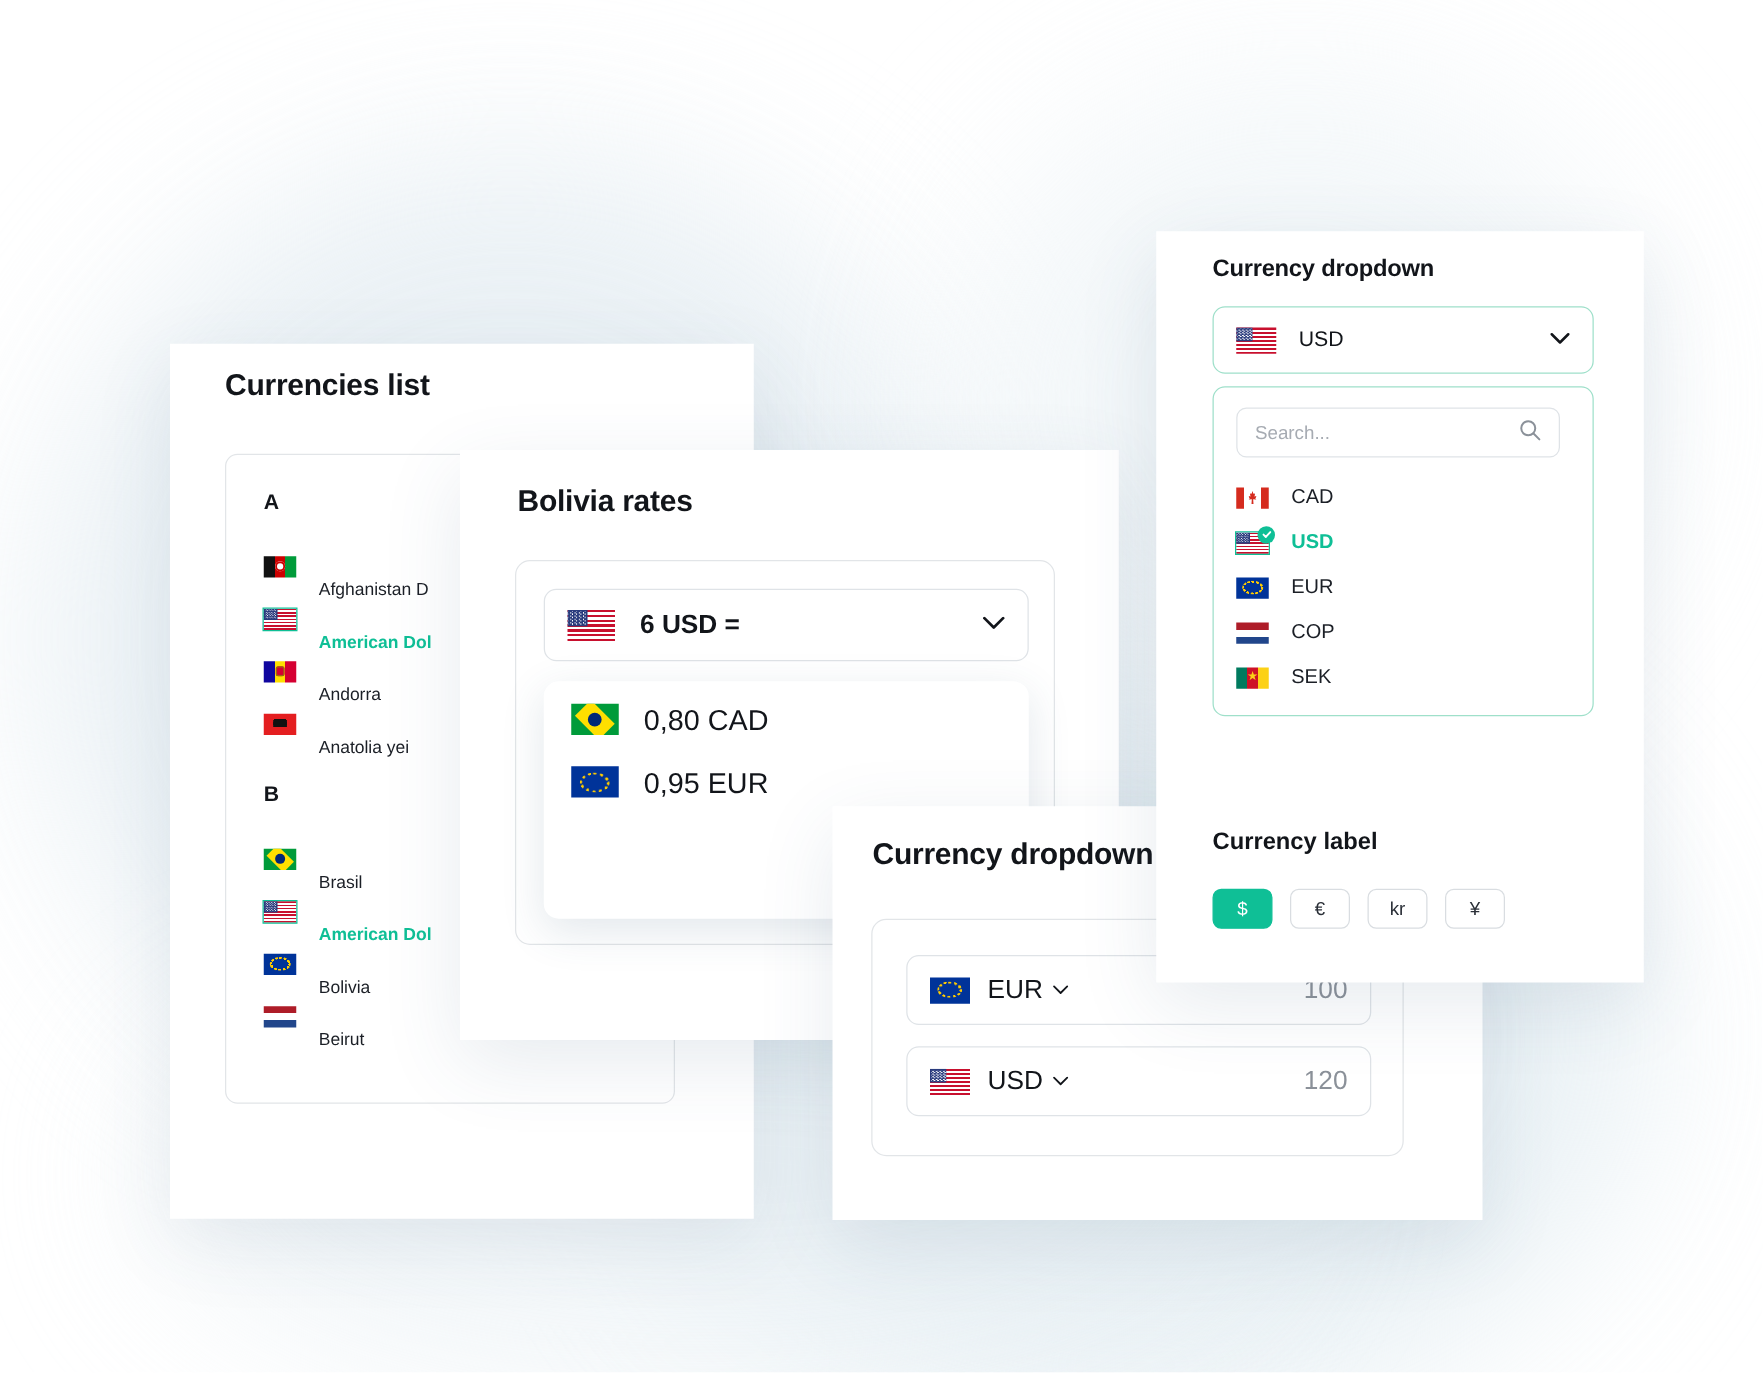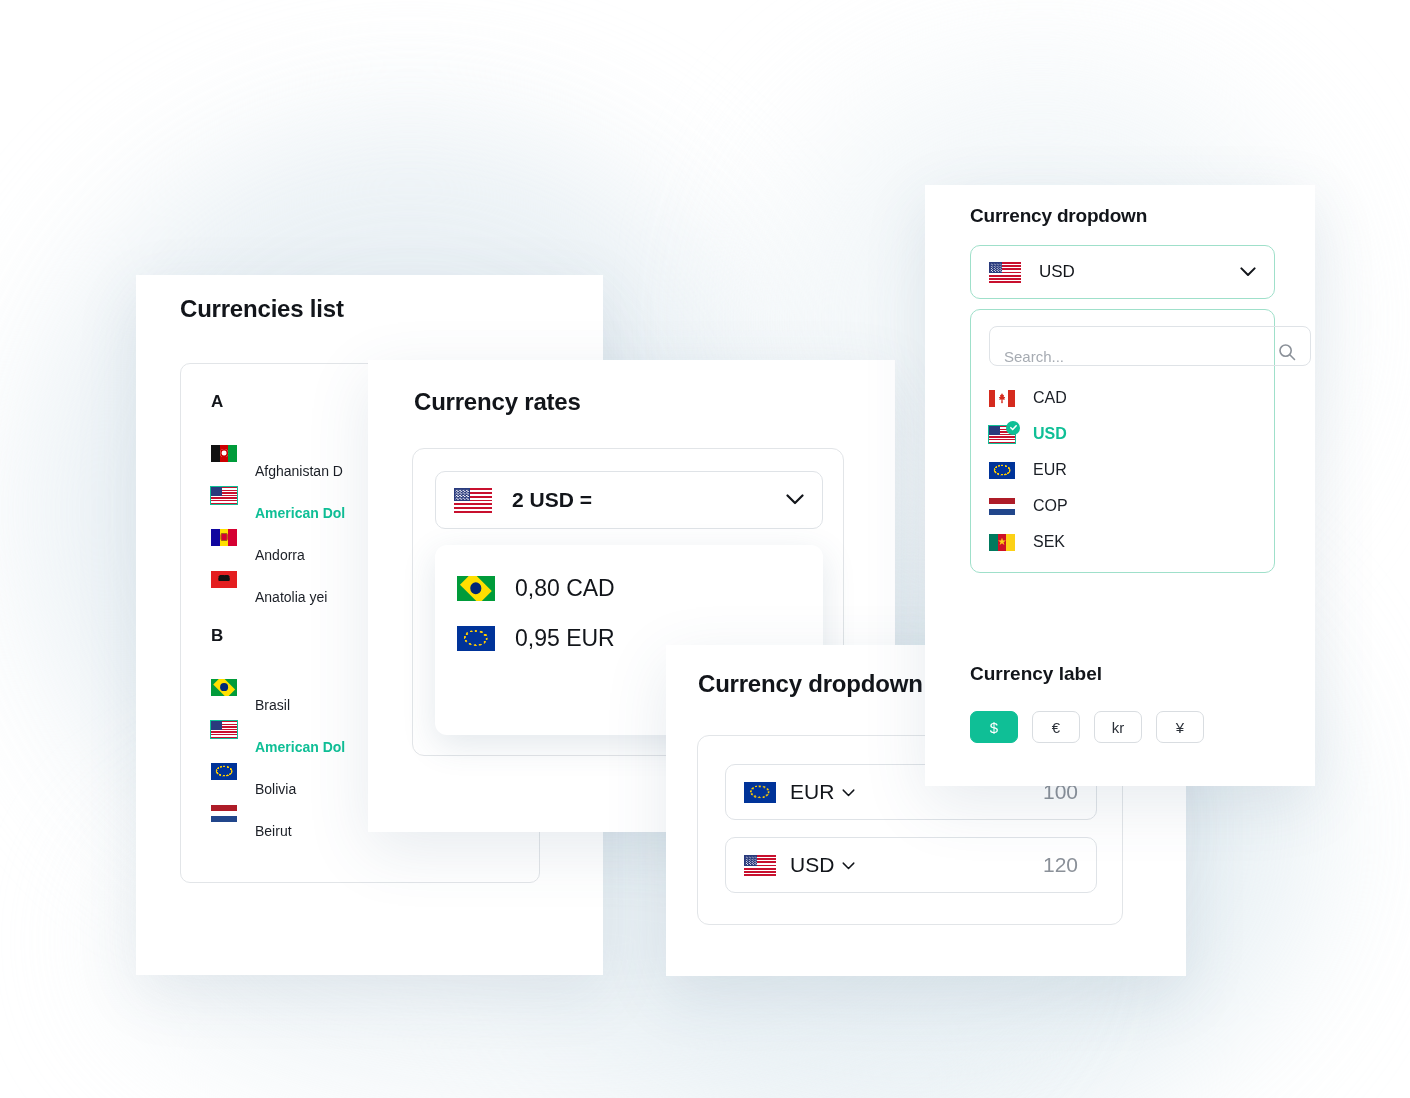--- a/index.html
+++ b/index.html
@@ -83,21 +83,21 @@
   .rate-select-label { font-size: 21px; font-weight: 700; color: #12151a; }
   .rate-select .chev { margin-left: auto; }
   .rates-popup {
     position: absolute; left: 22px; top: 96px;
     width: 388px; height: 190px;
     background: #ffffff;
     border-radius: 12px;
     box-shadow: 0 10px 34px rgba(60,90,120,.14);
     padding: 18px 0 0 22px;
   }
-  .rate-row { display: flex; align-items: center; height: 50px; }
+  .rate-row { display: flex; align-items: flex-start; height: 50px; }
   .rate-row .flag { margin-right: 20px; }
   .rate-val { font-size: 23px; color: #12151a; }
 
   
   #panel-currency-converter {
     left: 666px; top: 645px; width: 520px; height: 331px;
     box-shadow: 0 18px 60px rgba(60,90,120,.12);
   }
   #panel-currency-converter .panel-title { position: absolute; left: 32px; top: 25px; font-size: 24px; }
   .conv-box {
@@ -142,24 +142,24 @@
   .dd-list {
     position: absolute; left: 45px; top: 124px;
     width: 305px; height: 264px;
     border: 1.5px solid #9fe0ca;
     border-radius: 10px;
     background: #fff;
     padding: 16px 0 0 18px;
   }
   .dd-search {
     position: relative;
-    width: 322px; height: 40px;
+    width: 259px; height: 40px;
     border: 1px solid #dfe3e7;
     border-radius: 8px;
-    display: flex; align-items: flex-end;
+    display: flex; align-items: center;
     padding: 0 14px;
     margin-bottom: 14px;
   }
   .dd-search input {
     border: 0; outline: 0;
     font-family: "Liberation Sans", sans-serif;
     font-size: 15px; color: #3a4048;
     width: 215px; background: transparent;
   }
   .dd-search input::placeholder { color: #a6abb2; }
@@ -332,26 +332,26 @@
           </div>
           <div class="ccy-row">
             <span class="flag s-sm flag-nl"></span>
             <span class="ccy-name">Beirut</span>
           </div>
         </div>
     </div>
   </div>
 
   <div class="panel" id="panel-currency-rates">
-    <div class="panel-title">Currency rates</div>
+    <div class="panel-title">Bolivia rates</div>
     <div class="rates-box">
 
       <div class="rate-select">
         <span class="flag s-lg flag-us"></span>
-        <span class="rate-select-label">2 USD =</span>
+        <span class="rate-select-label">6 USD =</span>
         <span class="chev">
           <svg width="18" height="11" viewBox="0 0 18 11">
               <path d="M1.5 1.5 L9 9 L16.5 1.5" fill="none" stroke="#12151a" stroke-width="2.2" stroke-linecap="round" stroke-linejoin="round"></path>
             </svg>
         </span>
       </div>
 
       <div class="rates-popup">
         <div id="rates-rows">
             <div class="rate-row">

